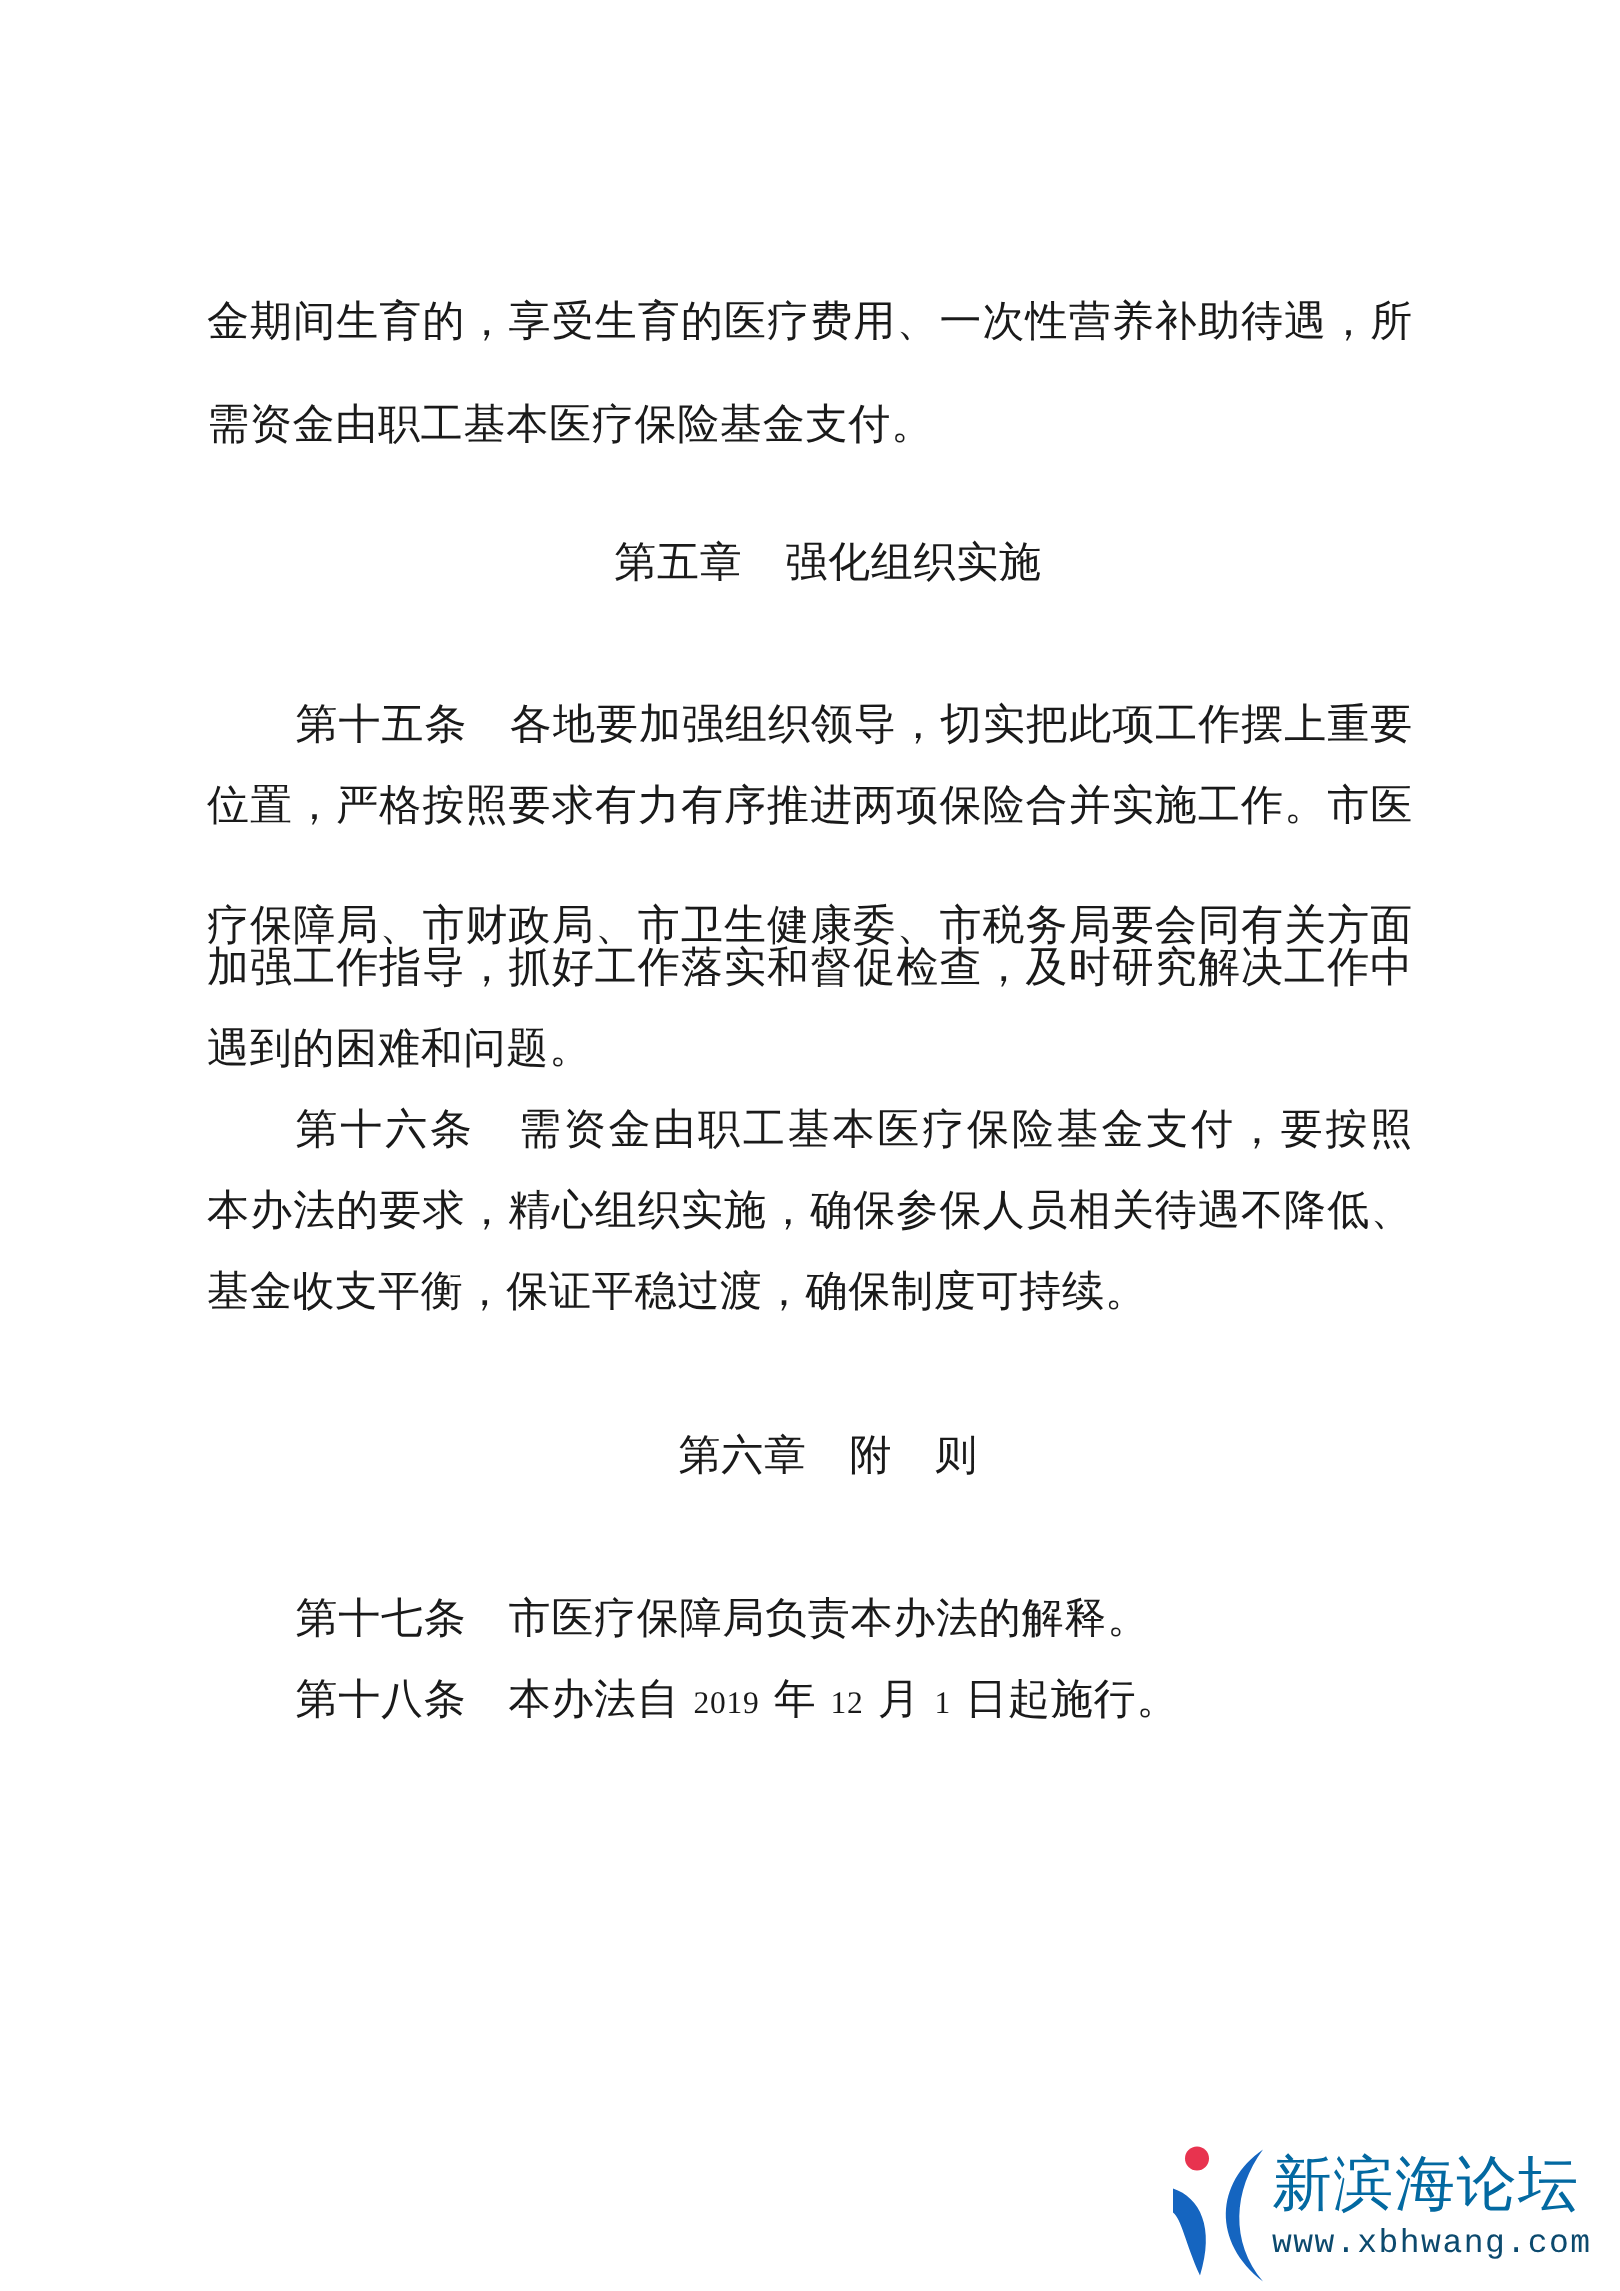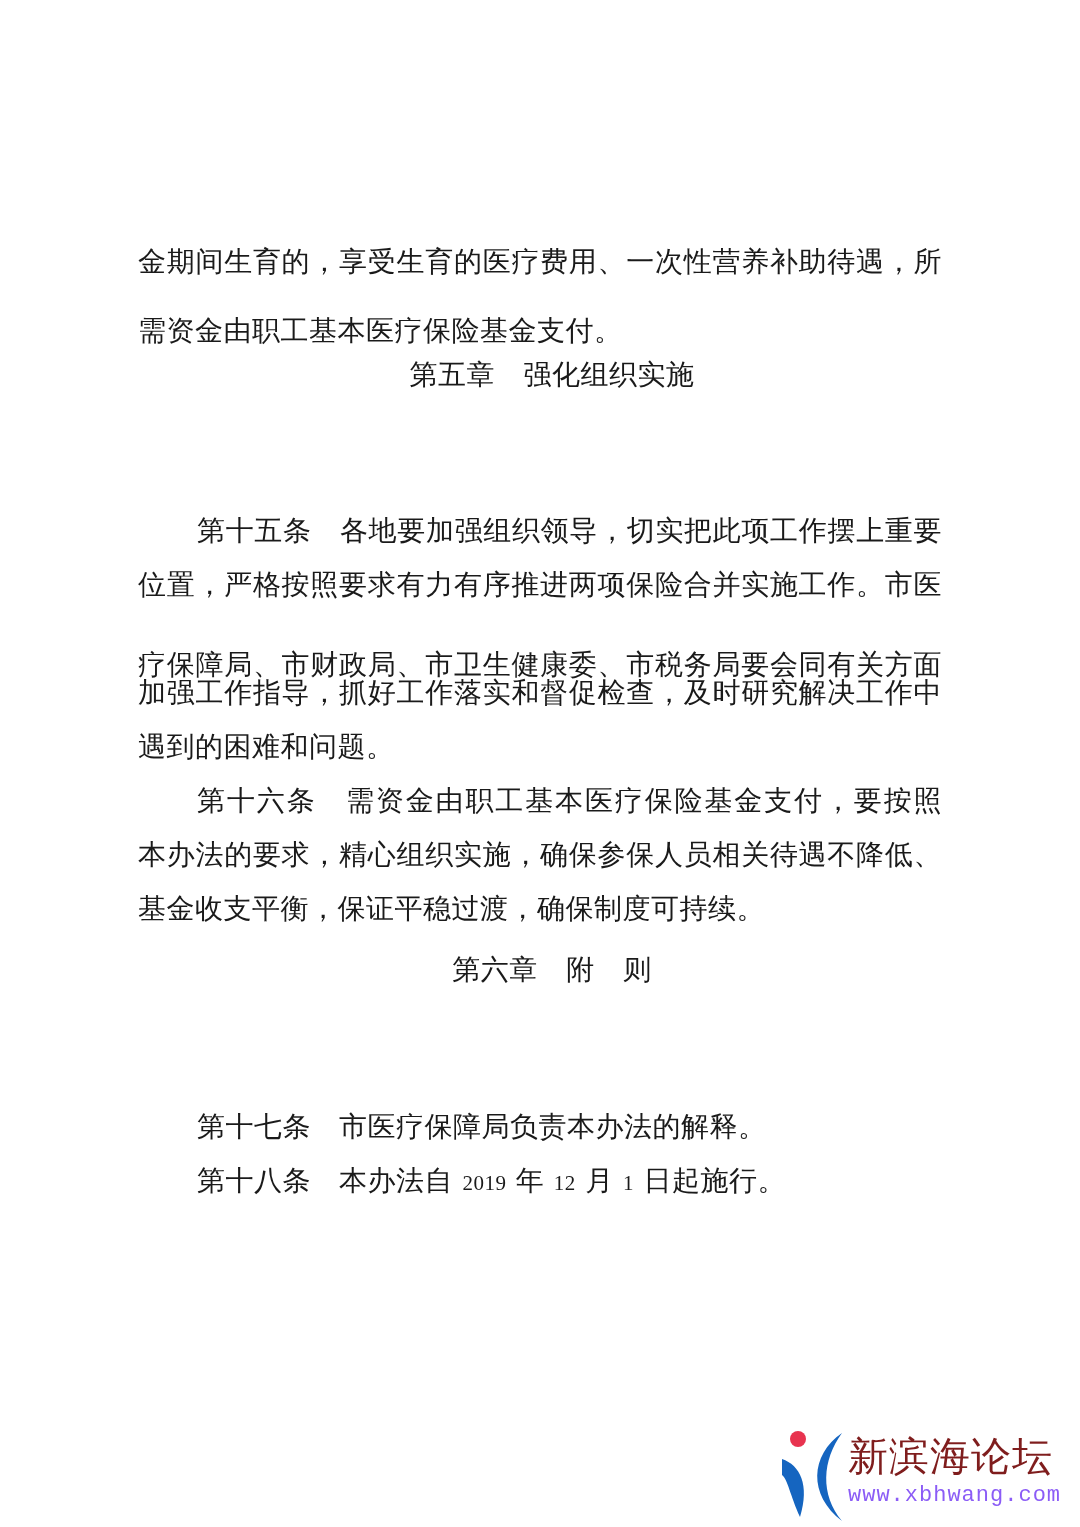--- a/index.html
+++ b/index.html
@@ -1,27 +1,27 @@
 <!DOCTYPE html>
 <html><head>
   <meta charset="utf-8">
   <style>
     html, body { margin: 0; padding: 0; background: #ffffff; }
     body { width: 1080px; height: 1527px; position: relative; overflow: hidden;
            font-family: "DejaVu Sans", sans-serif; color: #1a1a1a; }
-    .line { position: absolute; left: 138px; font-size: 28px; line-height: 34px; white-space: nowrap; letter-spacing: 0.5px; margin-top: 48px; }
+    .line { position: absolute; left: 138px; font-size: 28px; line-height: 34px; white-space: nowrap; letter-spacing: 0.5px; }
     .justify { width: 804px; text-align-last: justify; text-align: justify; }
     .indent { left: 197px; }
     .indent.justify { width: 745px; }
     .heading { position: absolute; left: 0; width: 1080px; text-align: center; font-size: 28px; line-height: 34px; letter-spacing: 0.5px; padding-left: 12px; }
     .num { font-family: "Liberation Serif", serif; font-size: 21px; }
     .gap { display: inline-block; width: 28px; }
     .logo { position: absolute; left: 780px; top: 1425px; width: 290px; height: 100px; }
-    .logo-title { position: absolute; left: 848px; top: 1433px; font-size: 40px; line-height: 46px; color: #7f1d1d; letter-spacing: 1px; }
-    .logo-url { position: absolute; left: 848px; top: 1483px; font-family: "Liberation Mono", monospace; font-size: 22px; color: #8b5cf6; letter-spacing: 1px; }
+    .logo-title { position: absolute; left: 848px; top: 1433px; font-size: 40px; line-height: 46px; color: #0369a1; letter-spacing: 1px; }
+    .logo-url { position: absolute; left: 848px; top: 1483px; font-family: "Liberation Mono", monospace; font-size: 22px; color: #0c4a6e; letter-spacing: 1px; }
   </style>
 </head>
 <body>
 
 <div class="line justify" style="top:197px;">金期间生育的，享受生育的医疗费用、一次性营养补助待遇，所</div>
 <div class="line" style="top:266px;">需资金由职工基本医疗保险基金支付。</div>
 
 <div class="heading" style="top:358px;">第五章　强化组织实施</div>
 
 <div class="line indent justify" style="top:466px;">

